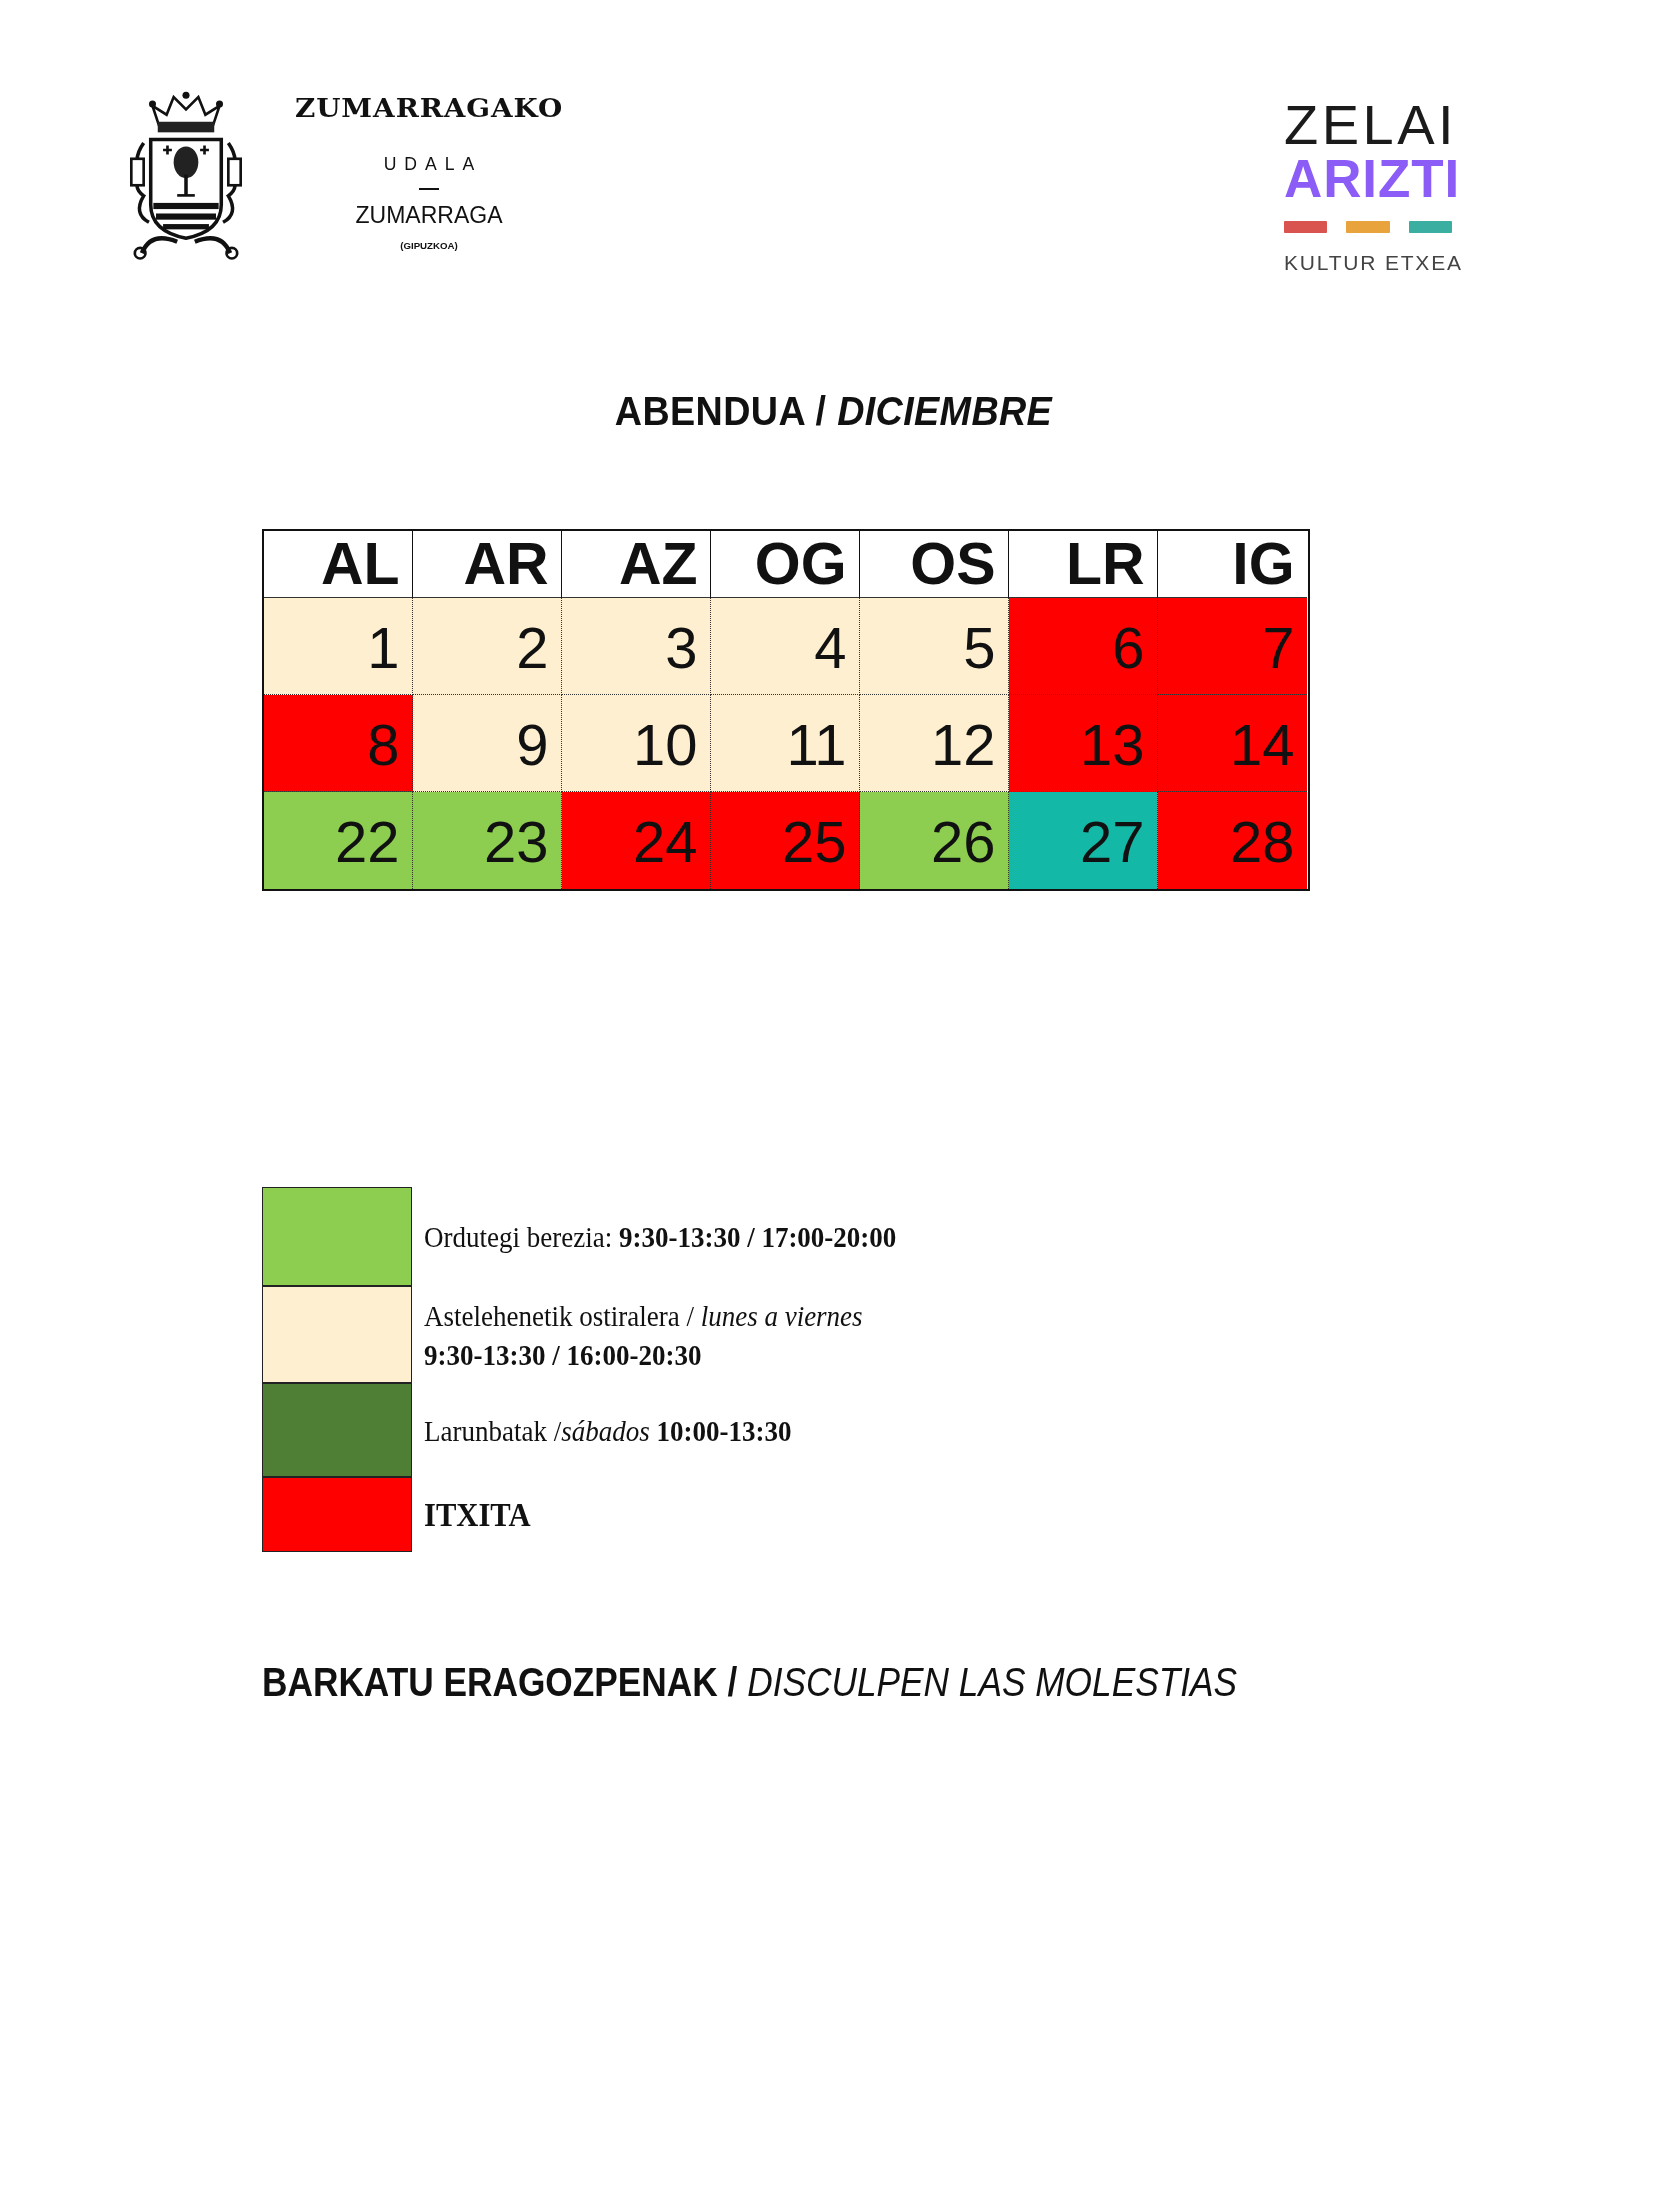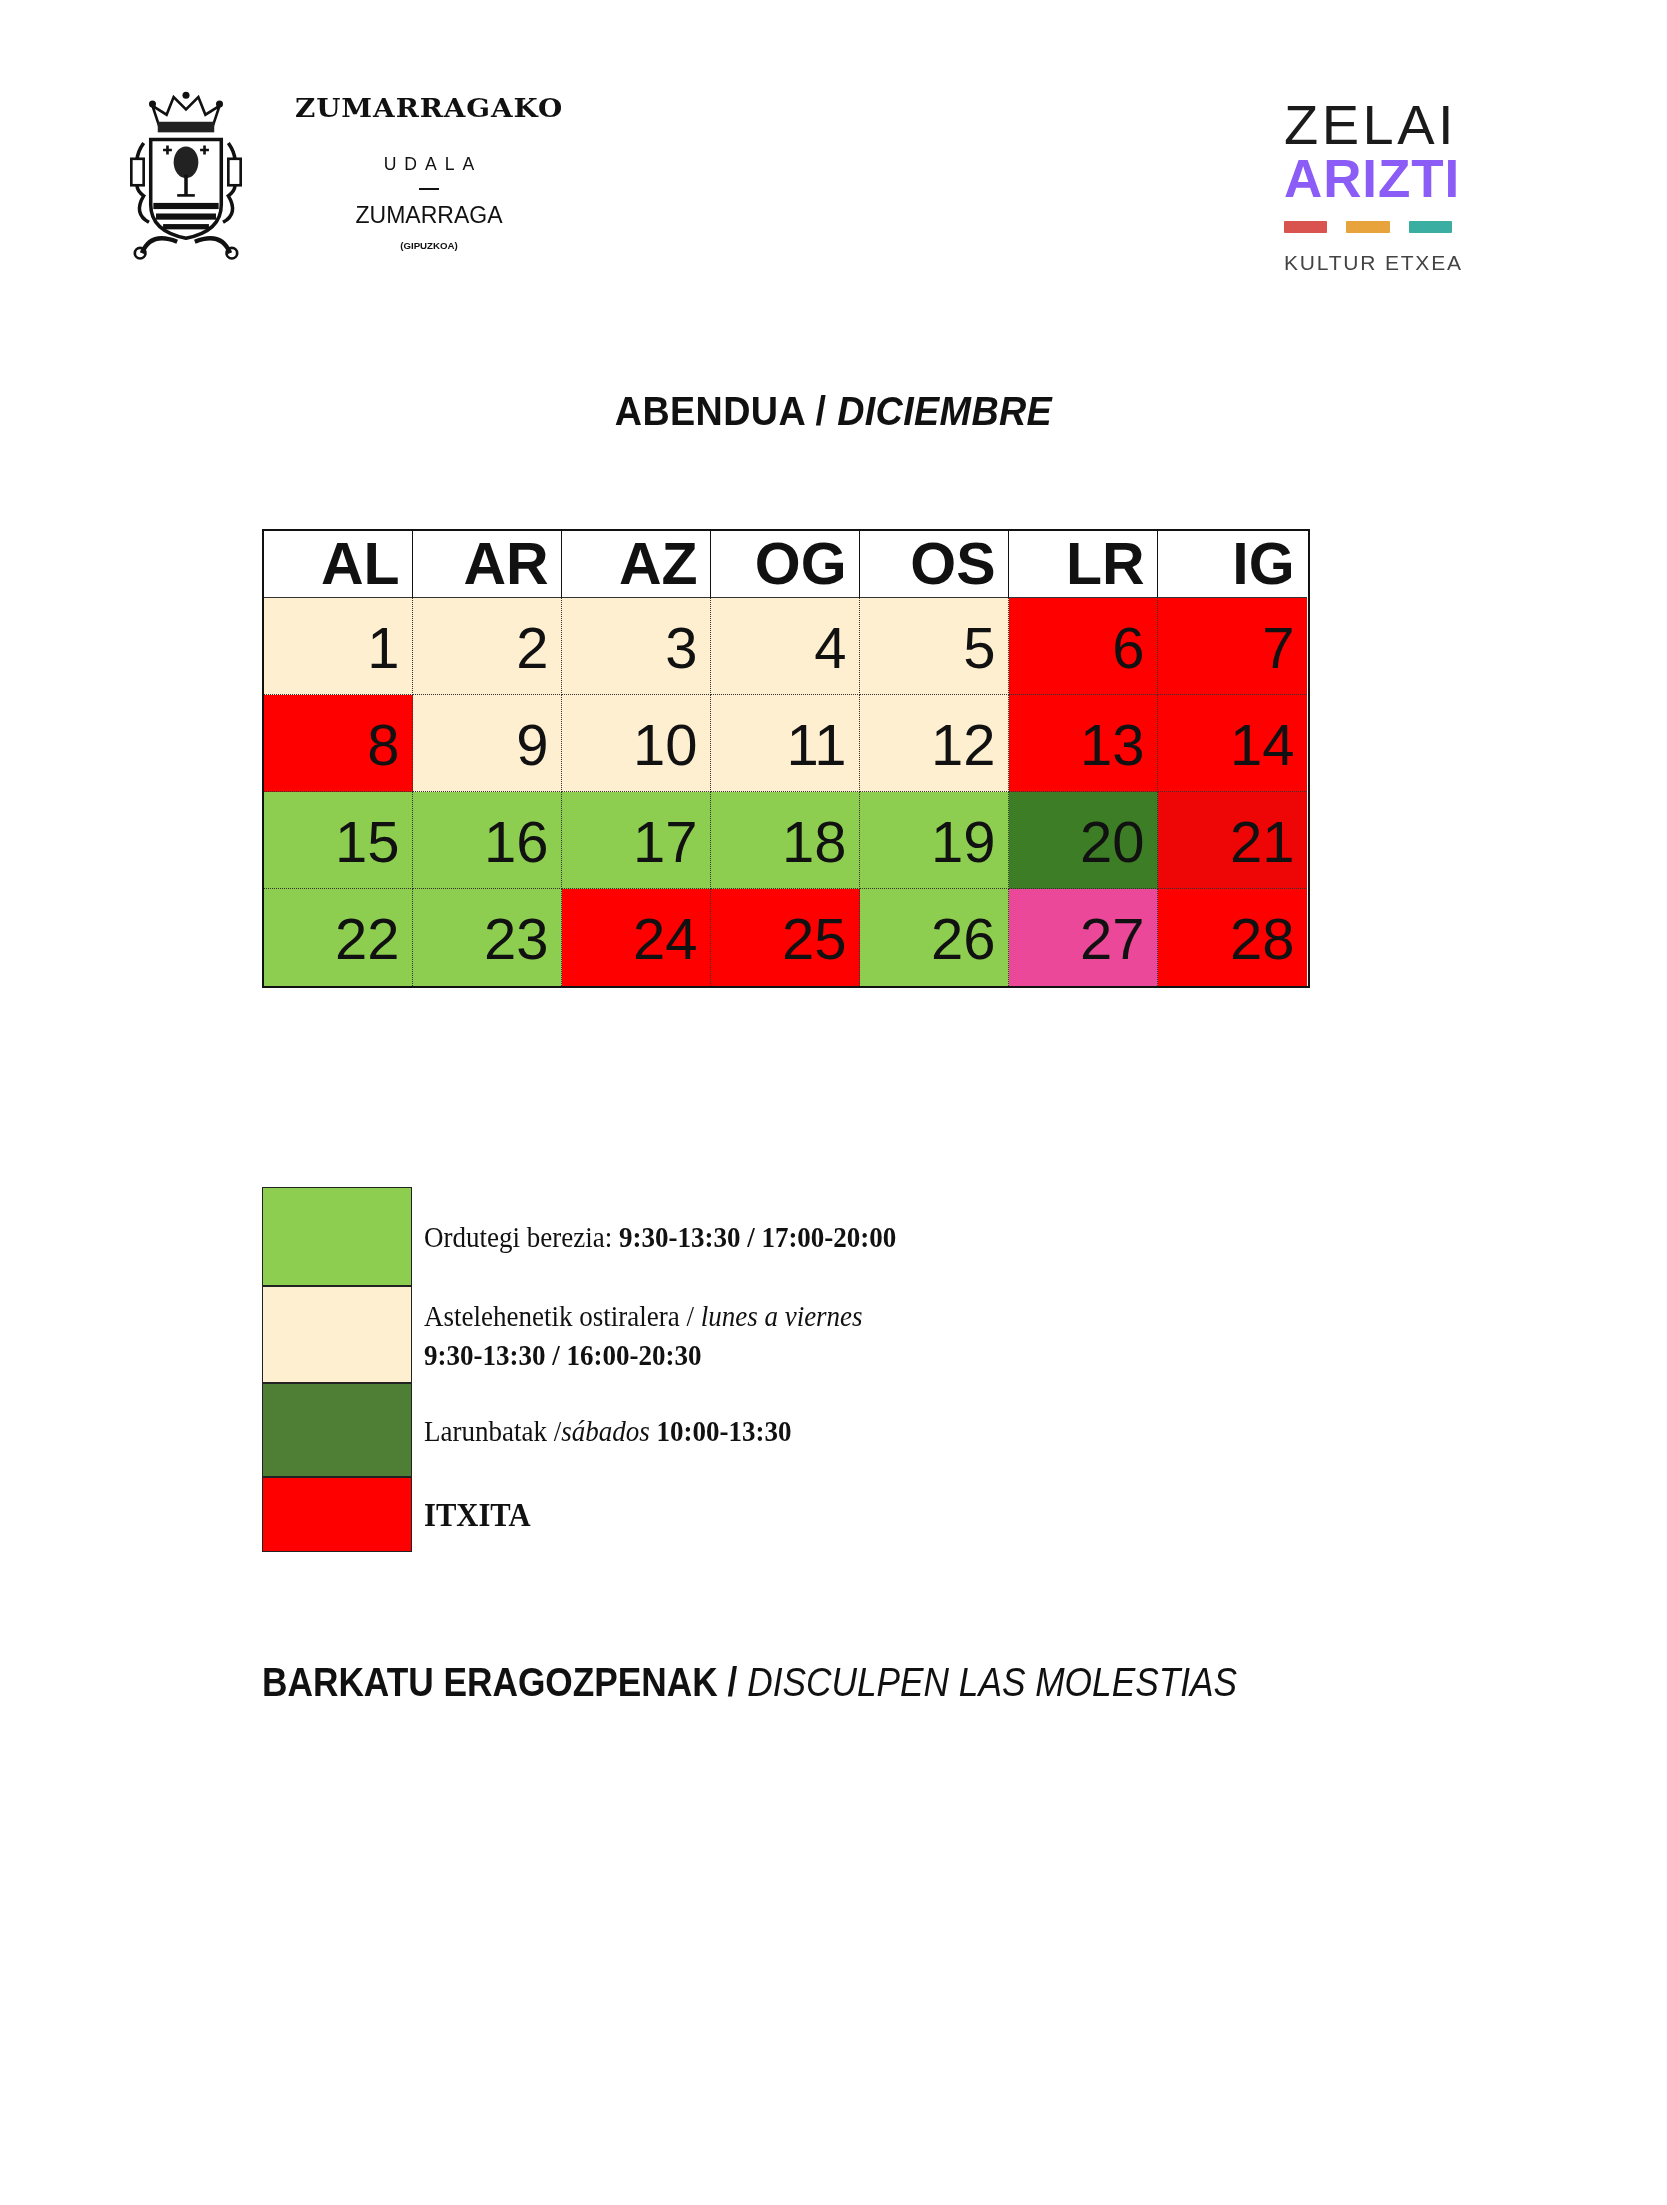--- a/index.html
+++ b/index.html
@@ -38,21 +38,21 @@
     width: 149px; box-sizing: border-box; text-align: right; padding-right: 12.4px;
     border-right: 0.9px dotted #333; border-bottom: 0.9px dotted #333;
   }
   .cal-cell:last-child { border-right: none; }
   .cal-head .cal-cell { height: 67px; background: #fff; font-weight: bold; font-size: 59px; line-height: 67px; border-right: 1.8px solid #111; border-bottom: 0.9px solid #333; }
   .cal-head .cal-cell:last-child { border-right: none; }
   .cal-body .cal-cell { height: 97px; font-size: 58px; line-height: 99px; }
   .cal-body .cal-row:last-child .cal-cell { border-bottom: none; }
   .c-weekday { background: #fdefd0; }
   .c-special { background: #8dce50; }
-  .c-sat { background: #ec4899; }
+  .c-sat { background: #14b8a6; }
   .c-sat-dark { background: #3d7d25; }
   .c-closed { background: #fe0000; }
   .c-closed-dark { background: #ee0505; }
   .c-empty { background: #ffffff; border-right: none !important; border-bottom: none !important; }
 
   
   .legend { left: 262px; top: 1187px; }
   .leg-item { position: relative; display: flex; align-items: center; font-family: Liberation Serif, serif; }
   .leg-swatch { width: 150px; box-sizing: border-box; border: 1.8px solid #222; border-bottom-width: 0.9px; flex-shrink: 0; }
   .leg-item:last-child .leg-swatch { border-bottom-width: 1.8px; }
@@ -147,29 +147,20 @@
       <div class="cal-row">
         <div class="cal-cell c-closed">8</div>
         <div class="cal-cell c-weekday">9</div>
         <div class="cal-cell c-weekday">10</div>
         <div class="cal-cell c-weekday">11</div>
         <div class="cal-cell c-weekday">12</div>
         <div class="cal-cell c-closed">13</div>
         <div class="cal-cell c-closed">14</div>
       </div>
       <div class="cal-row">
-        <div class="cal-cell c-special">15</div>
-        <div class="cal-cell c-special">16</div>
-        <div class="cal-cell c-special">17</div>
-        <div class="cal-cell c-special">18</div>
-        <div class="cal-cell c-special">19</div>
-        <div class="cal-cell c-sat-dark">20</div>
-        <div class="cal-cell c-closed-dark">21</div>
-      </div>
-      <div class="cal-row">
         <div class="cal-cell c-special">22</div>
         <div class="cal-cell c-special">23</div>
         <div class="cal-cell c-closed">24</div>
         <div class="cal-cell c-closed">25</div>
         <div class="cal-cell c-special">26</div>
         <div class="cal-cell c-sat">27</div>
         <div class="cal-cell c-closed">28</div>
       </div>
     </div>
 </div>

